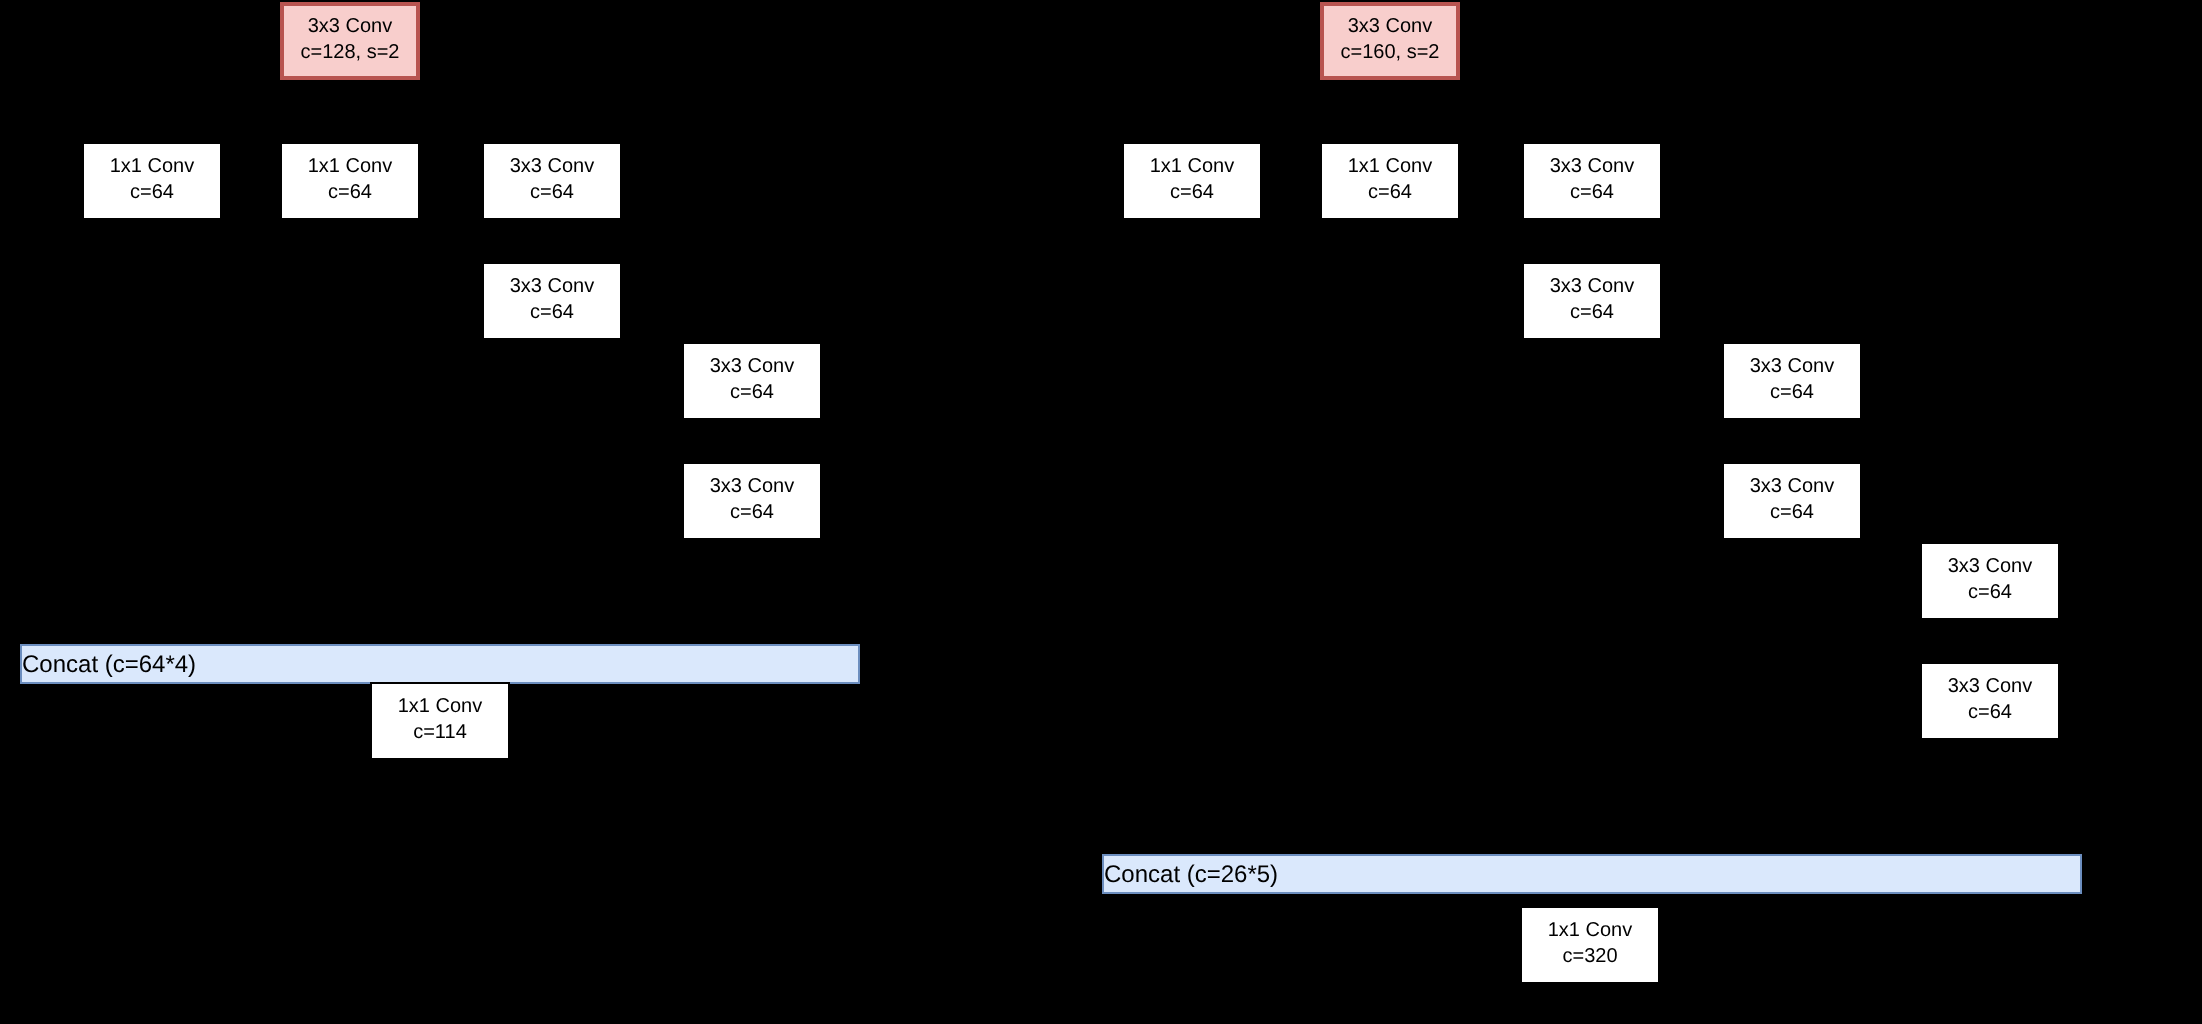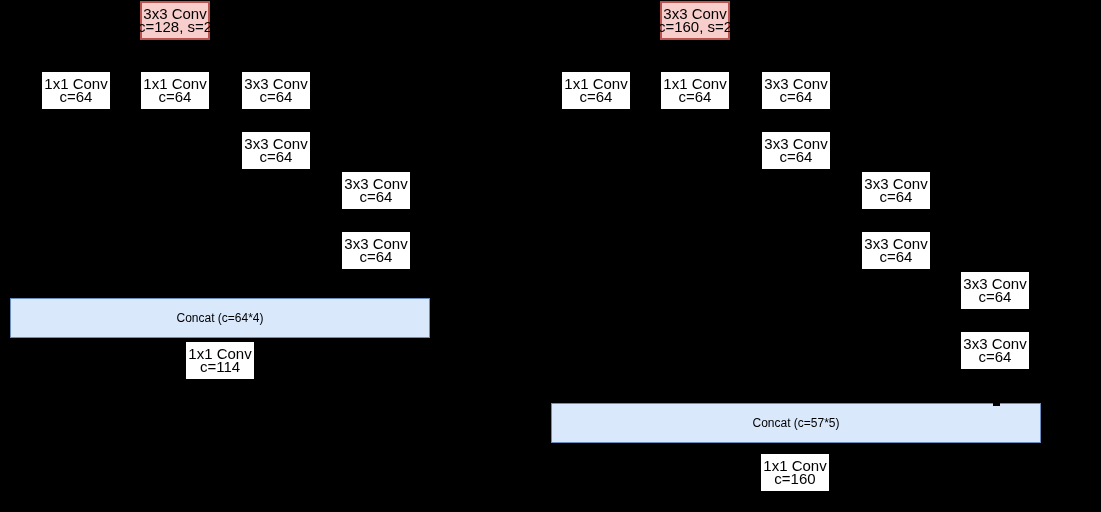--- a/index.html
+++ b/index.html
@@ -21,40 +21,40 @@
     width: 70px;
     height: 39px;
     box-sizing: border-box;
     background: #ffffff;
     border: 1px solid #000000;
     display: flex;
     flex-direction: column;
     align-items: center;
     justify-content: center;
     text-align: center;
-    font-size: 15px;
+    font-size: 10px;
     line-height: 12.5px;
     white-space: nowrap;
   }
   .box.reduce {
     background: #f8cecc;
     border: 2px solid #b85450;
   }
   .concat-bar {
     position: absolute;
-    height: 40px;
+    height: 20px;
     box-sizing: border-box;
     background: #dae8fc;
     border: 1px solid #6c8ebf;
     display: flex;
     align-items: center;
-    justify-content: center;
     text-align: center;
     font-size: 12px;
     white-space: nowrap;
+    margin-top: 24px;
   }
   .arrow-notch {
     position: absolute;
     background: #000000;
   }
 </style>
 </head>
 <body>
 
 <div id="canvas">
@@ -130,23 +130,23 @@
   <div class="box" style="left:960px; top:271px;">
     <span>3x3 Conv</span>
     <span>c=64</span>
   </div>
   <div class="box" style="left:960px; top:331px;">
     <span>3x3 Conv</span>
     <span>c=64</span>
   </div>
 
   <div class="concat-bar" style="left:551px; top:403px; width:490px;">
-    <span>Concat (c=57*5)</span>
+    <span>Concat (c=26*5)</span>
   </div>
 
   <div class="arrow-notch" style="left:993px; top:401px; width:7px; height:5px;"></div>
 
   <div class="box" style="left:760px; top:453px;">
     <span>1x1 Conv</span>
-    <span>c=160</span>
+    <span>c=320</span>
   </div>
 
 </div>
 
 </body></html>

